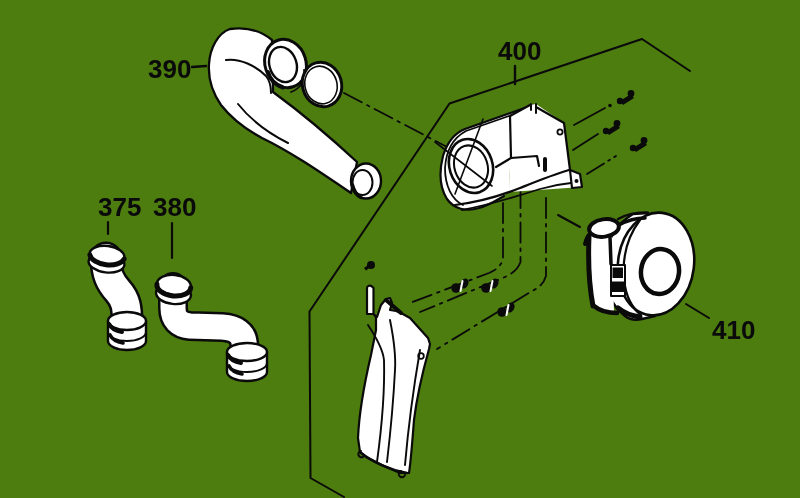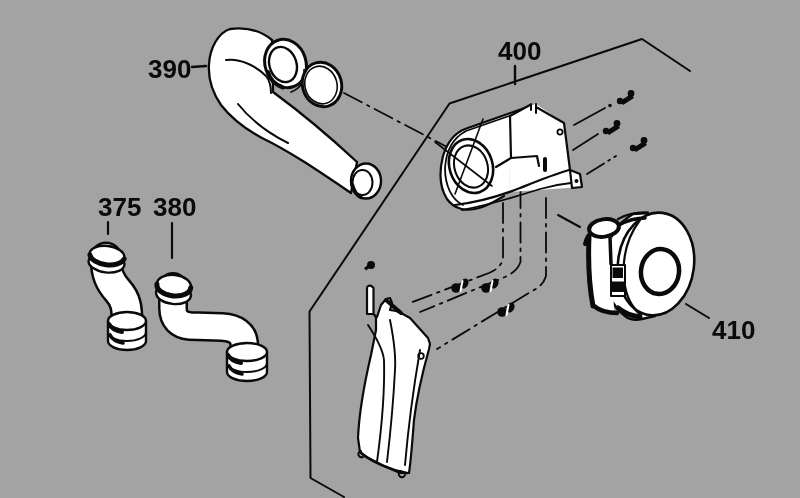--- a/index.html
+++ b/index.html
@@ -1,16 +1,16 @@
 <!DOCTYPE html>
 <html><head>
 <meta charset="utf-8">
 <style>
   html,body{margin:0;padding:0;background:#fff;}
-  .wrap{width:800px;height:498px;position:relative;overflow:hidden;background:#a3a3a3;}
+  .wrap{width:800px;height:498px;position:relative;overflow:hidden;background:#4d7c0f;}
   text{font-family:"Liberation Sans",sans-serif;font-weight:bold;fill:#0a0a0a;}
 </style>
 </head>
 <body>
 <div class="wrap">
 <svg width="800" height="498" viewBox="0 0 800 498" xmlns="http://www.w3.org/2000/svg">
 <g stroke="#0a0a0a" stroke-width="2.3" fill="none" stroke-linecap="round" stroke-linejoin="round">
 
 <path d="M344,497 L310.5,478 L309.5,311.5 L449.5,103.5 L642,39 L690,71" stroke-width="2"></path>
 

